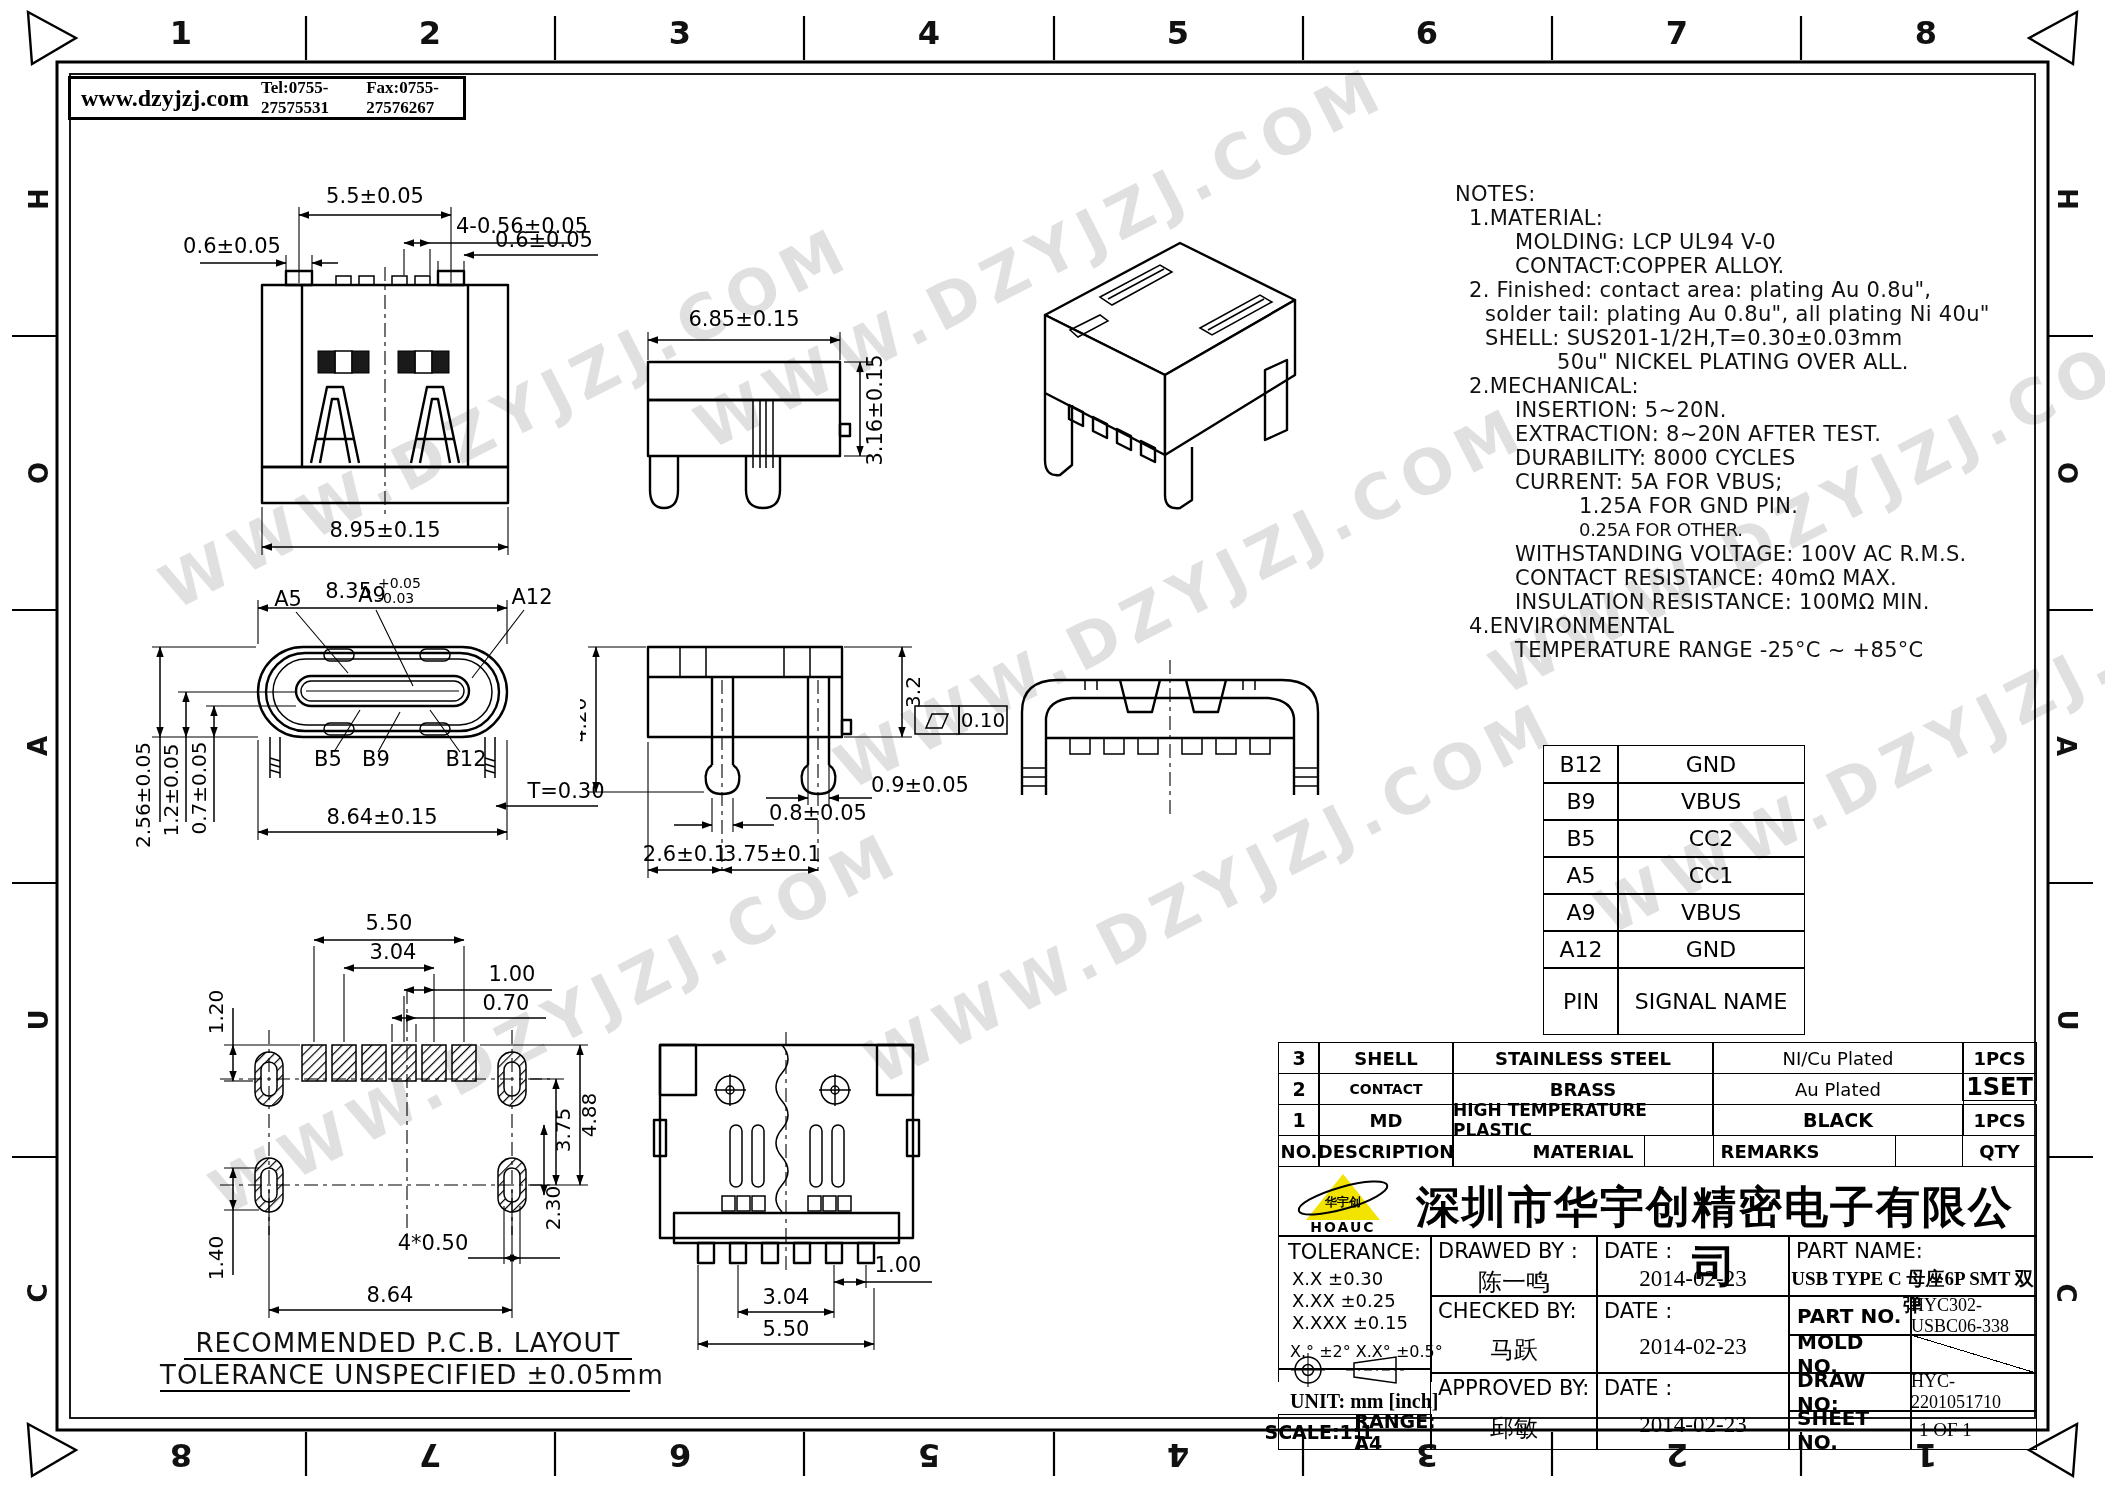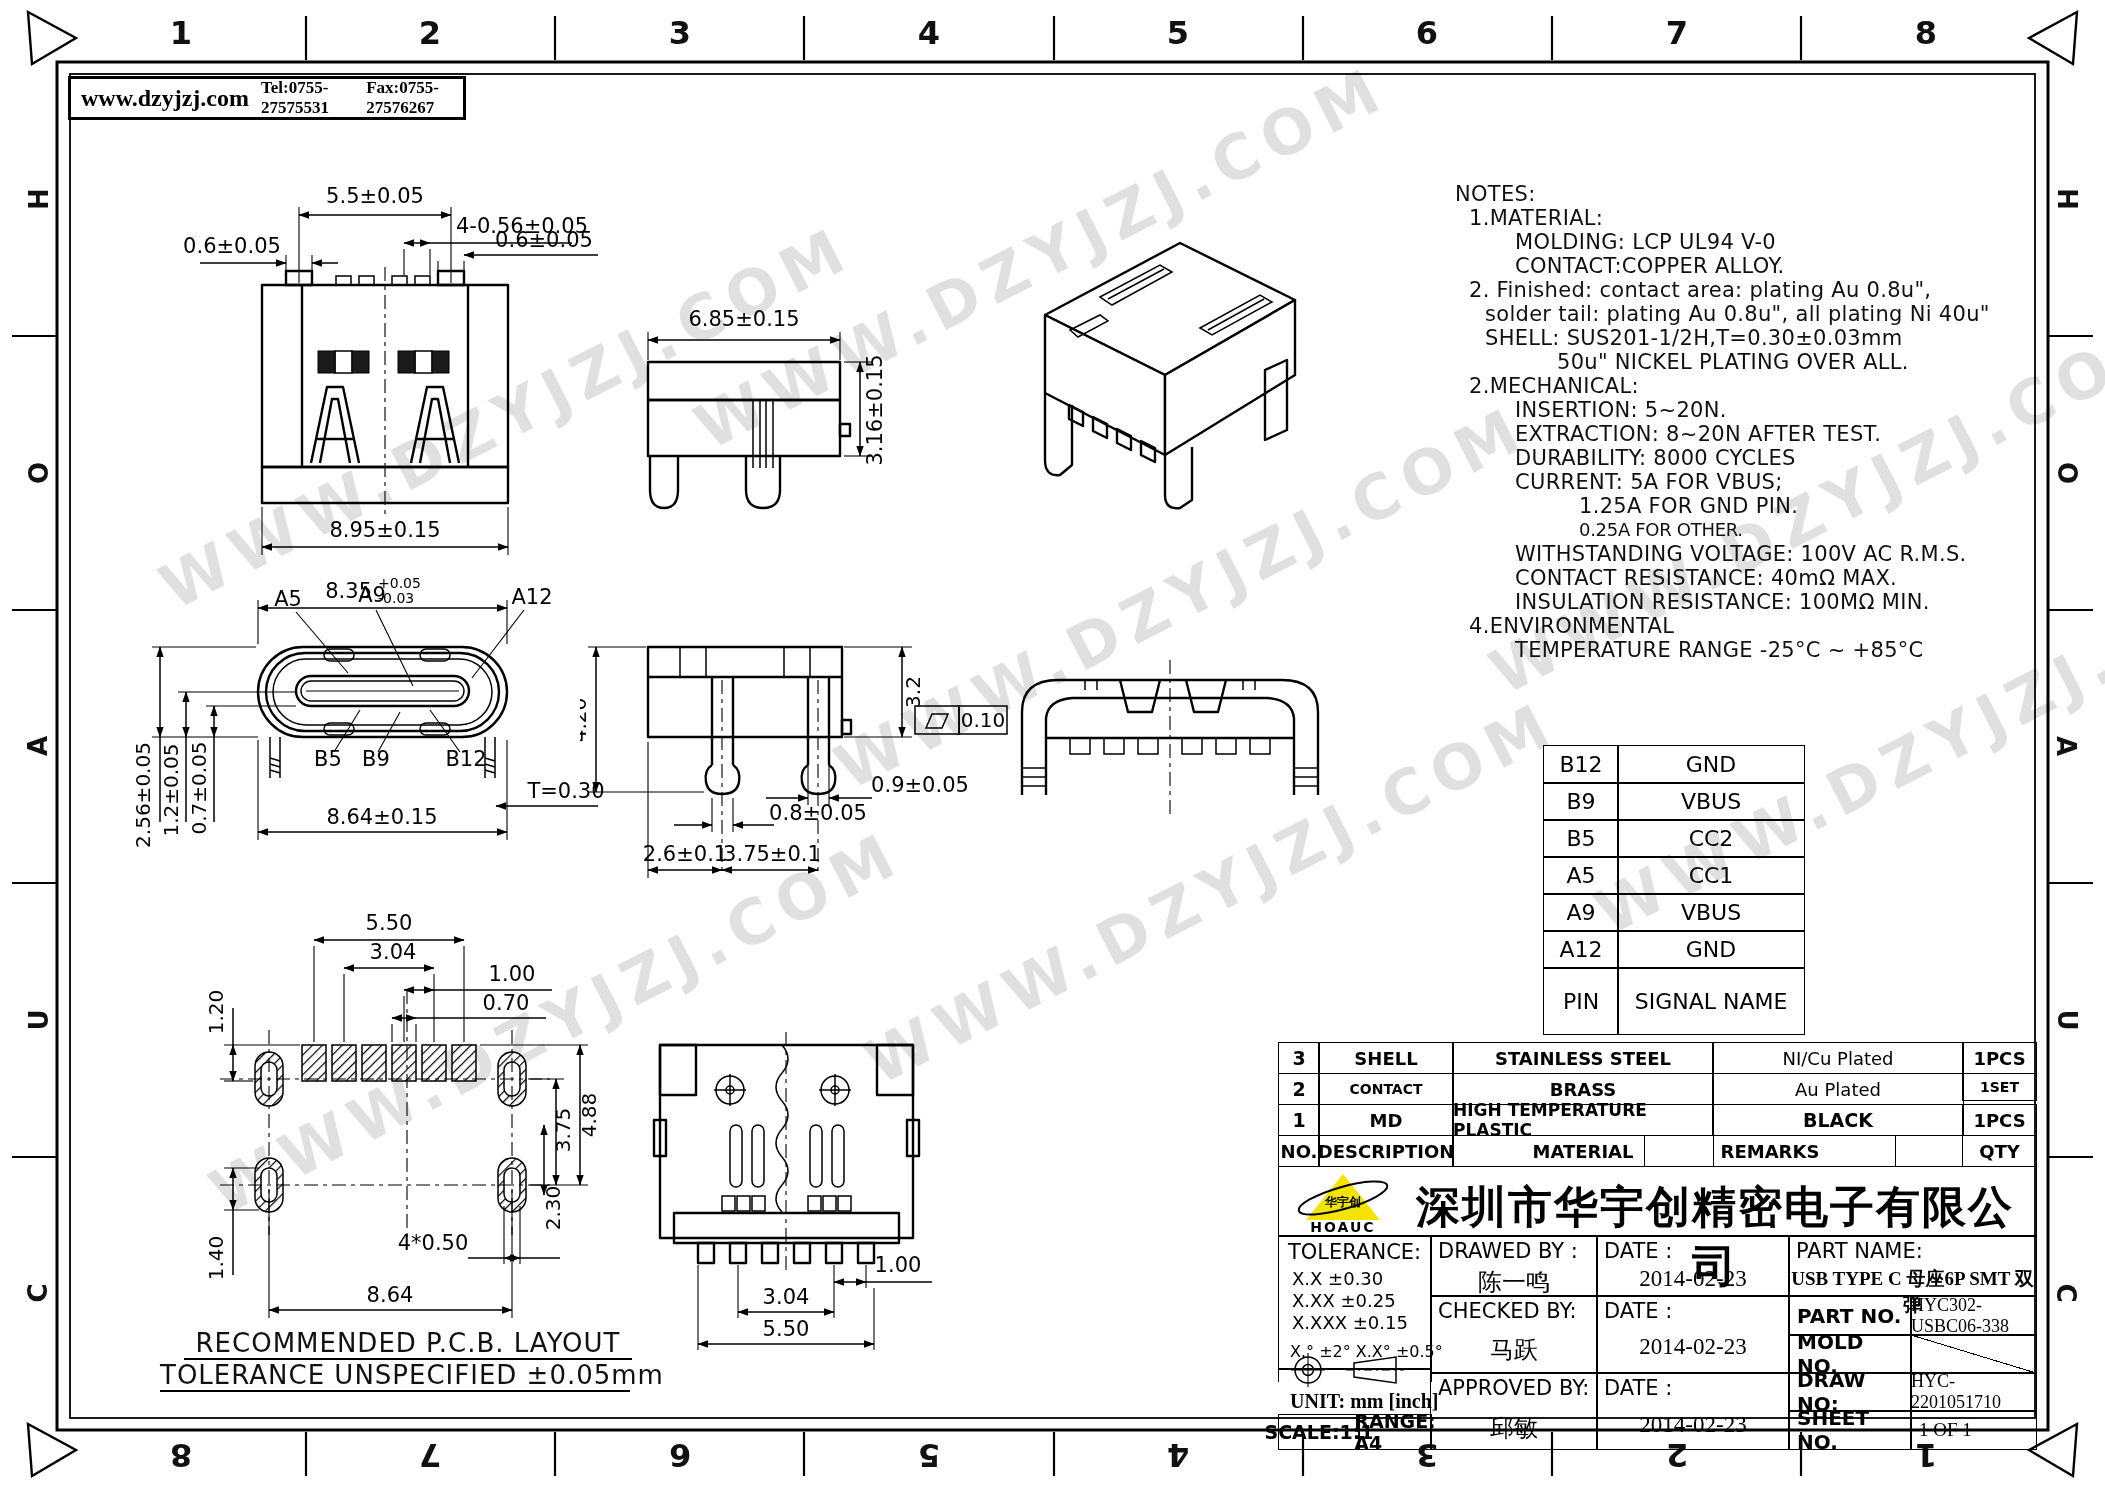--- a/index.html
+++ b/index.html
@@ -583,21 +583,21 @@
   <div>
     <div class="cell bold" style="left:1278px;top:1042px;width:42px;height:32px;font-size:19px">3</div>
     <div class="cell bold" style="left:1318px;top:1042px;width:136px;height:32px;font-size:18px">SHELL</div>
     <div class="cell bold" style="left:1452px;top:1042px;width:262px;height:32px;font-size:18px">STAINLESS STEEL</div>
     <div class="cell" style="left:1712px;top:1042px;width:252px;height:32px;font-size:18px">NI/Cu Plated</div>
     <div class="cell bold" style="left:1962px;top:1042px;width:75px;height:32px;font-size:18px">1PCS</div>
     <div class="cell bold" style="left:1278px;top:1073px;width:42px;height:32px;font-size:19px">2</div>
     <div class="cell bold" style="left:1318px;top:1073px;width:136px;height:32px;font-size:14px">CONTACT</div>
     <div class="cell bold" style="left:1452px;top:1073px;width:262px;height:32px;font-size:18px">BRASS</div>
     <div class="cell" style="left:1712px;top:1073px;width:252px;height:32px;font-size:18px">Au Plated</div>
-    <div class="cell bold" style="left:1962px;top:1073px;width:75px;height:28px;font-size:14px">1SET</div>
+    <div class="cell bold" style="left:1962px;top:1073px;width:75px;height:28px;font-size:24px">1SET</div>
     <div class="cell bold" style="left:1278px;top:1104px;width:42px;height:32px;font-size:19px">1</div>
     <div class="cell bold" style="left:1318px;top:1104px;width:136px;height:32px;font-size:18px">MD</div>
     <div class="cell bold" style="left:1452px;top:1104px;width:262px;height:32px;font-size:17px">HIGH TEMPERATURE PLASTIC</div>
     <div class="cell bold" style="left:1712px;top:1104px;width:252px;height:32px;font-size:19px">BLACK</div>
     <div class="cell bold" style="left:1962px;top:1104px;width:75px;height:32px;font-size:18px">1PCS</div>
     <div class="cell bold" style="left:1278px;top:1135px;width:42px;height:32px;font-size:18px">NO.</div>
     <div class="cell bold" style="left:1318px;top:1135px;width:136px;height:32px;font-size:18px">DESCRIPTION</div>
     <div class="cell bold" style="left:1452px;top:1135px;width:262px;height:32px;font-size:18px">MATERIAL</div>
     <div class="cell bold" style="left:1644px;top:1135px;width:252px;height:32px;font-size:18px">REMARKS</div>
     <div class="cell bold" style="left:1962px;top:1135px;width:75px;height:32px;font-size:18px">QTY</div>

